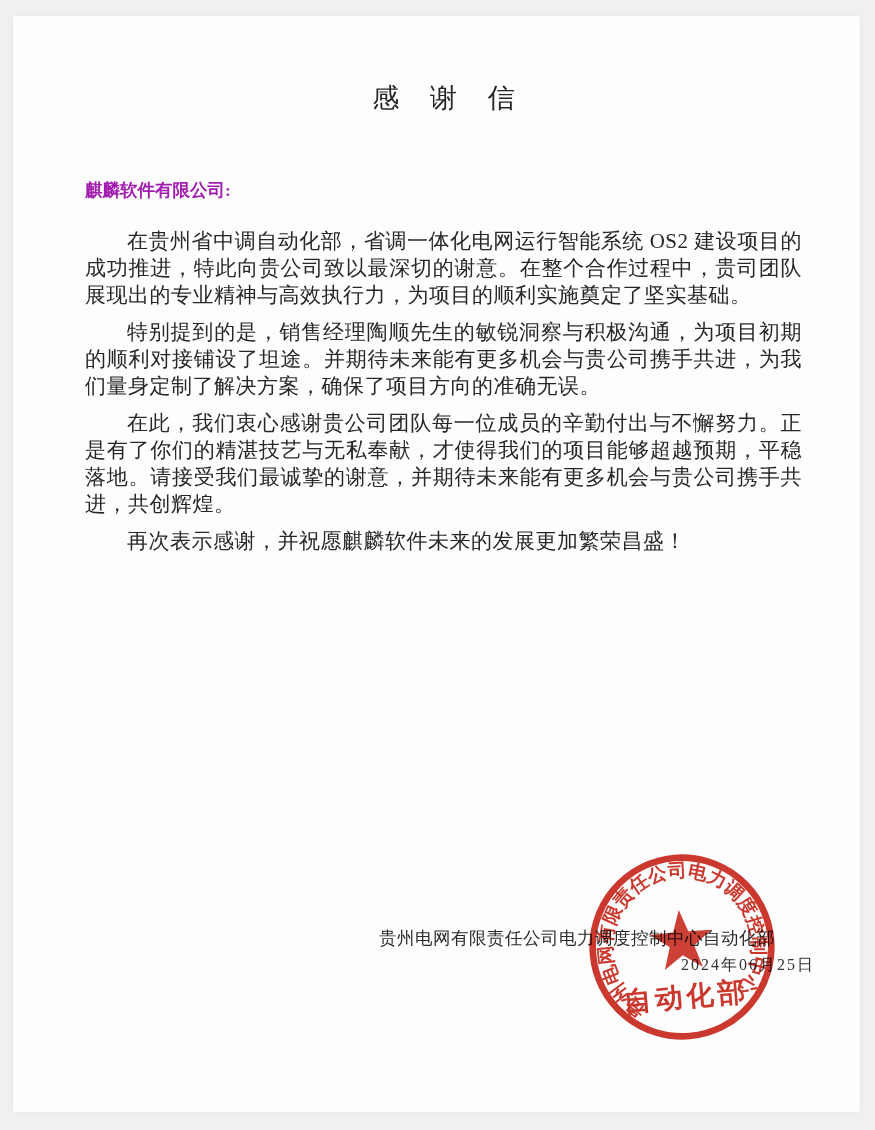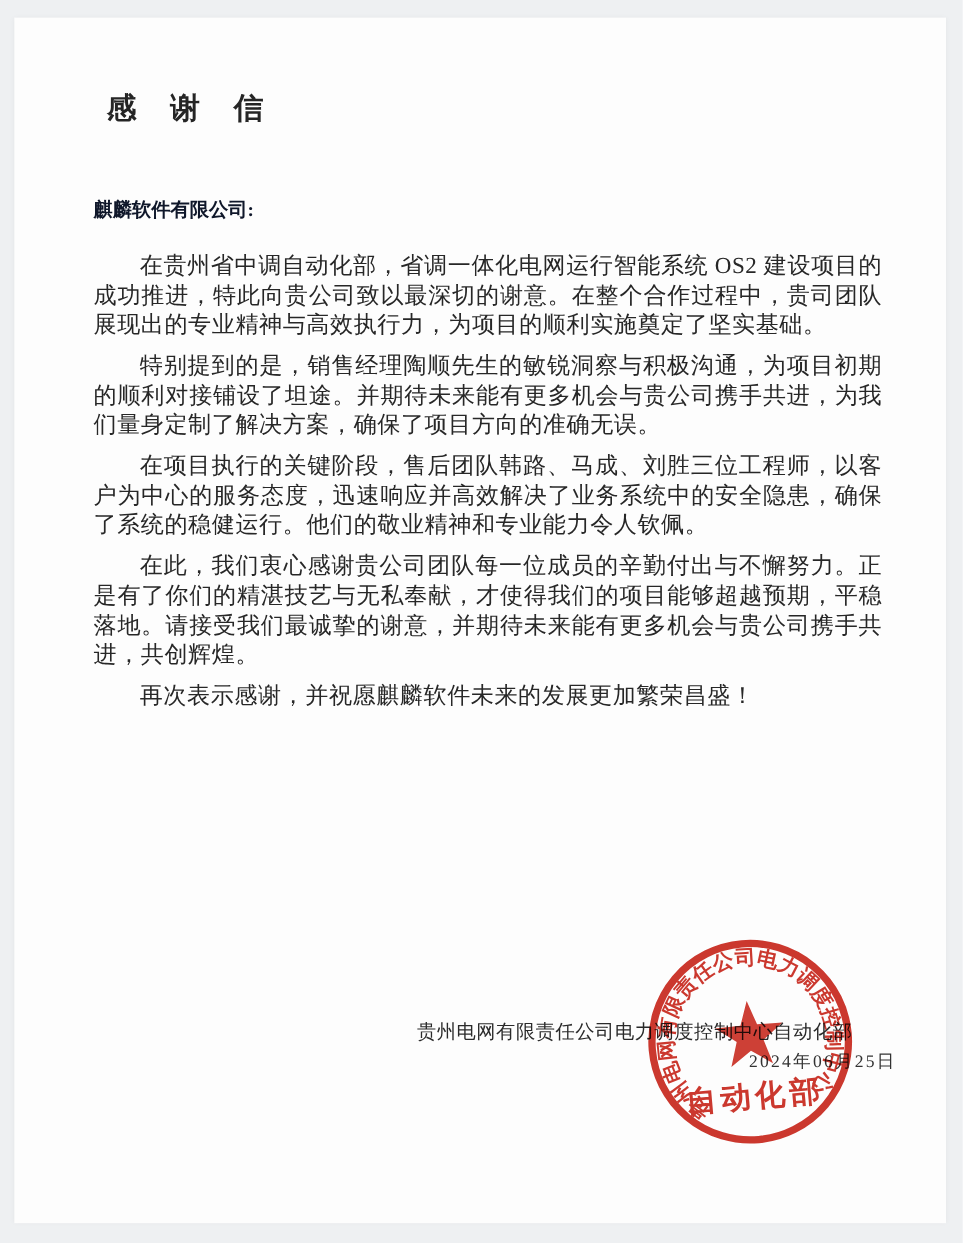--- a/index.html
+++ b/index.html
@@ -16,33 +16,33 @@
   }
   .paper {
     position:absolute;
     left:13px; top:16px;
     width:847px; height:1096px;
     background:#fdfdfd;
     box-shadow:0 0 5px rgba(0,0,0,.05);
     padding:62px 58px 40px 72px;
   }
   .title {
-    text-align:left;
+    text-align:center;
     font-size:27px;
-    font-weight:bold;
+    font-weight:normal;
     color:#252525;
     letter-spacing:12px;
     line-height:40px;
     margin-bottom:60px;
     text-indent:12px; 
   }
   .salutation {
     font-size:17.5px;
     font-weight:600;
-    color:#0f172a;
+    color:#a21caf;
     margin-bottom:26px;
     margin-top:44px;
   }
   .body p {
     font-size:21px;
     letter-spacing:0.5px;
     line-height:27px;
     color:#272727;
     text-indent:2em;
     text-align:justify;
@@ -80,21 +80,20 @@
 <div class="page">
   <div class="paper">
 
     <h1 class="title">感 谢 信</h1>
 
     <p class="salutation">麒麟软件有限公司:</p>
 
     <div class="body">
         <p>在贵州省中调自动化部，省调一体化电网运行智能系统 OS2 建设项目的成功推进，特此向贵公司致以最深切的谢意。在整个合作过程中，贵司团队展现出的专业精神与高效执行力，为项目的顺利实施奠定了坚实基础。</p>
         <p>特别提到的是，销售经理陶顺先生的敏锐洞察与积极沟通，为项目初期的顺利对接铺设了坦途。并期待未来能有更多机会与贵公司携手共进，为我们量身定制了解决方案，确保了项目方向的准确无误。</p>
-        <p>在项目执行的关键阶段，售后团队韩路、马成、刘胜三位工程师，以客户为中心的服务态度，迅速响应并高效解决了业务系统中的安全隐患，确保了系统的稳健运行。他们的敬业精神和专业能力令人钦佩。</p>
         <p>在此，我们衷心感谢贵公司团队每一位成员的辛勤付出与不懈努力。正是有了你们的精湛技艺与无私奉献，才使得我们的项目能够超越预期，平稳落地。请接受我们最诚挚的谢意，并期待未来能有更多机会与贵公司携手共进，共创辉煌。</p>
         <p>再次表示感谢，并祝愿麒麟软件未来的发展更加繁荣昌盛！</p>
       </div>
 
     <p class="signature">贵州电网有限责任公司电力调度控制中心自动化部</p>
     <p class="date">2024年06月25日</p>
 
     <div class="stamp">
       <svg viewBox="0 0 200 200">
         <defs>

